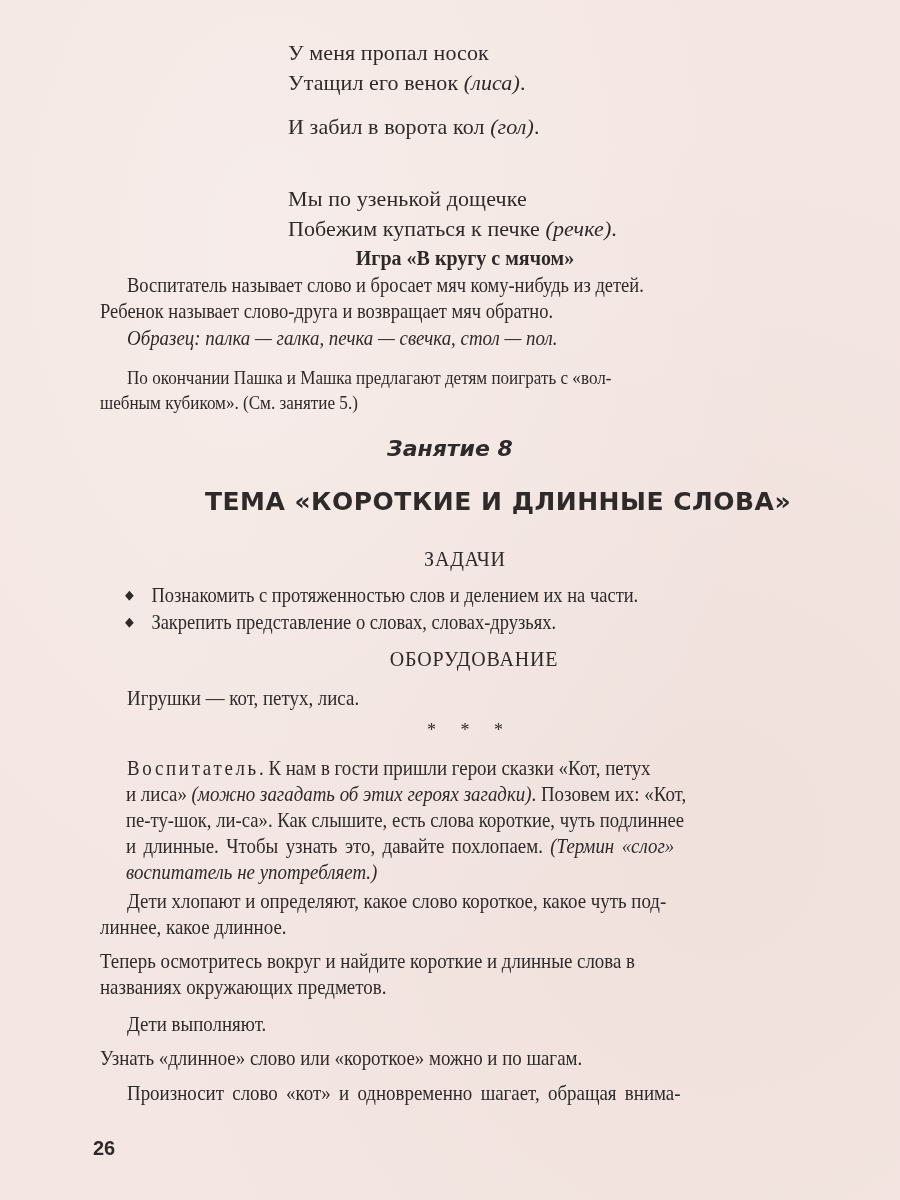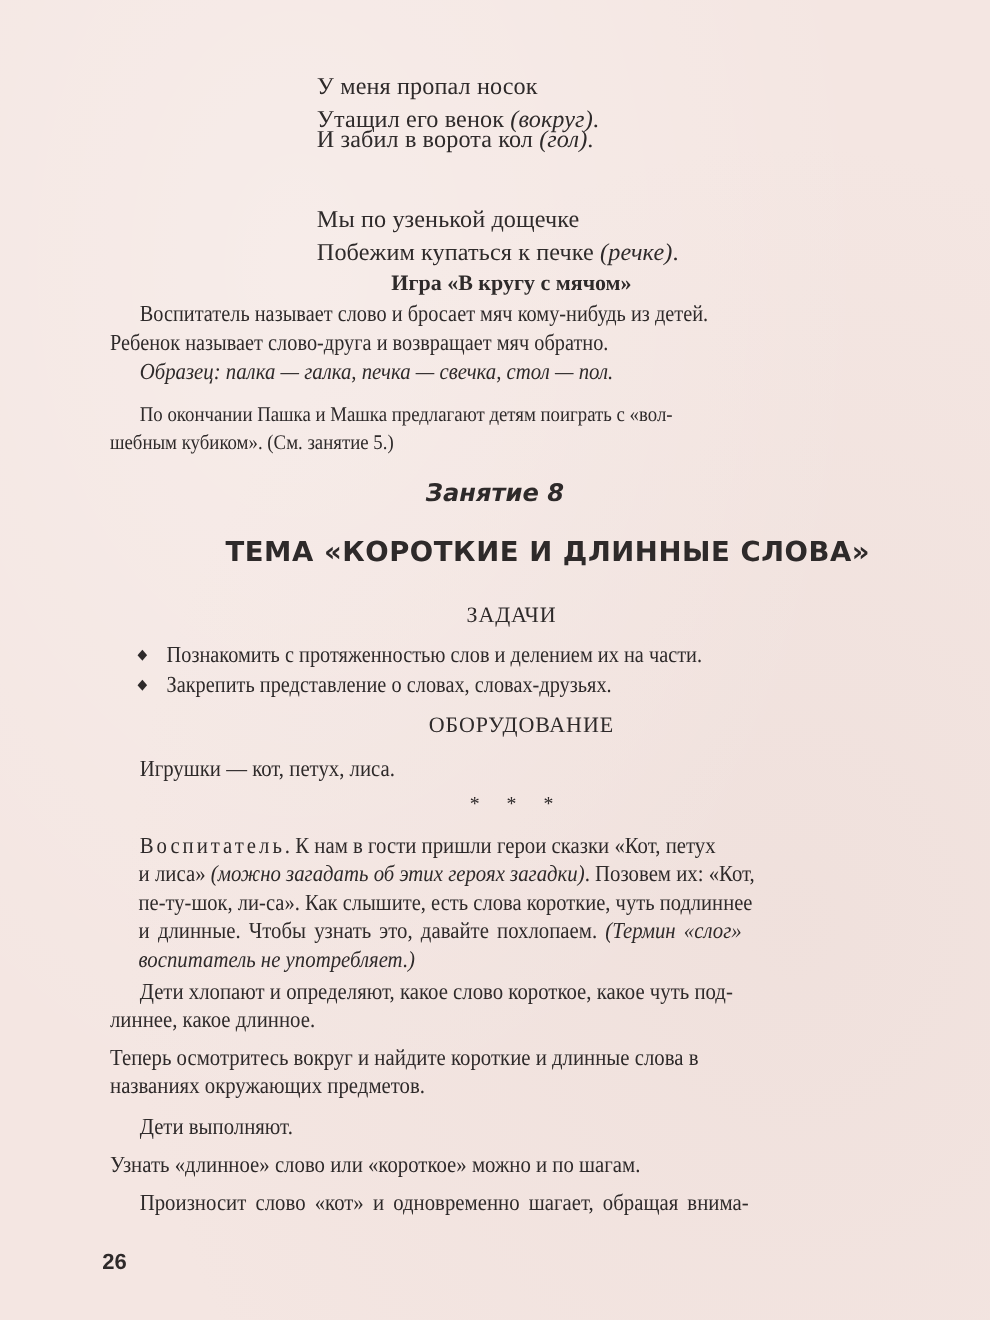--- a/index.html
+++ b/index.html
@@ -84,23 +84,23 @@
       font-weight: bold;
       font-size: 20px;
     }
     i { font-style: italic; }
   </style>
 </head>
 <body>
 
 <div class="page">
 
-  <div class="abs verse" style="left:288px; top:38px;margin-top:25px;">
+  <div class="abs verse" style="left:288px; top:38px;">
     <div class="line">У меня пропал носок</div>
-    <div class="line"><span>Утащил его венок </span><i>(вокруг)</i><span>.</span></div>
+    <div class="line"><span>Утащил его венок </span><i>(лиса)</i><span>.</span></div>
   </div>
 
   <div class="abs verse" style="left:288px; top:112px;">
     <div class="line"><span>И забил в ворота кол </span><i>(гол)</i><span>.</span></div>
   </div>
 
   <div class="abs verse" style="left:288px; top:184px;">
     <div class="line">Мы по узенькой дощечке</div>
     <div class="line"><span>Побежим купаться к печке </span><i>(речке)</i><span>.</span></div>
   </div>

